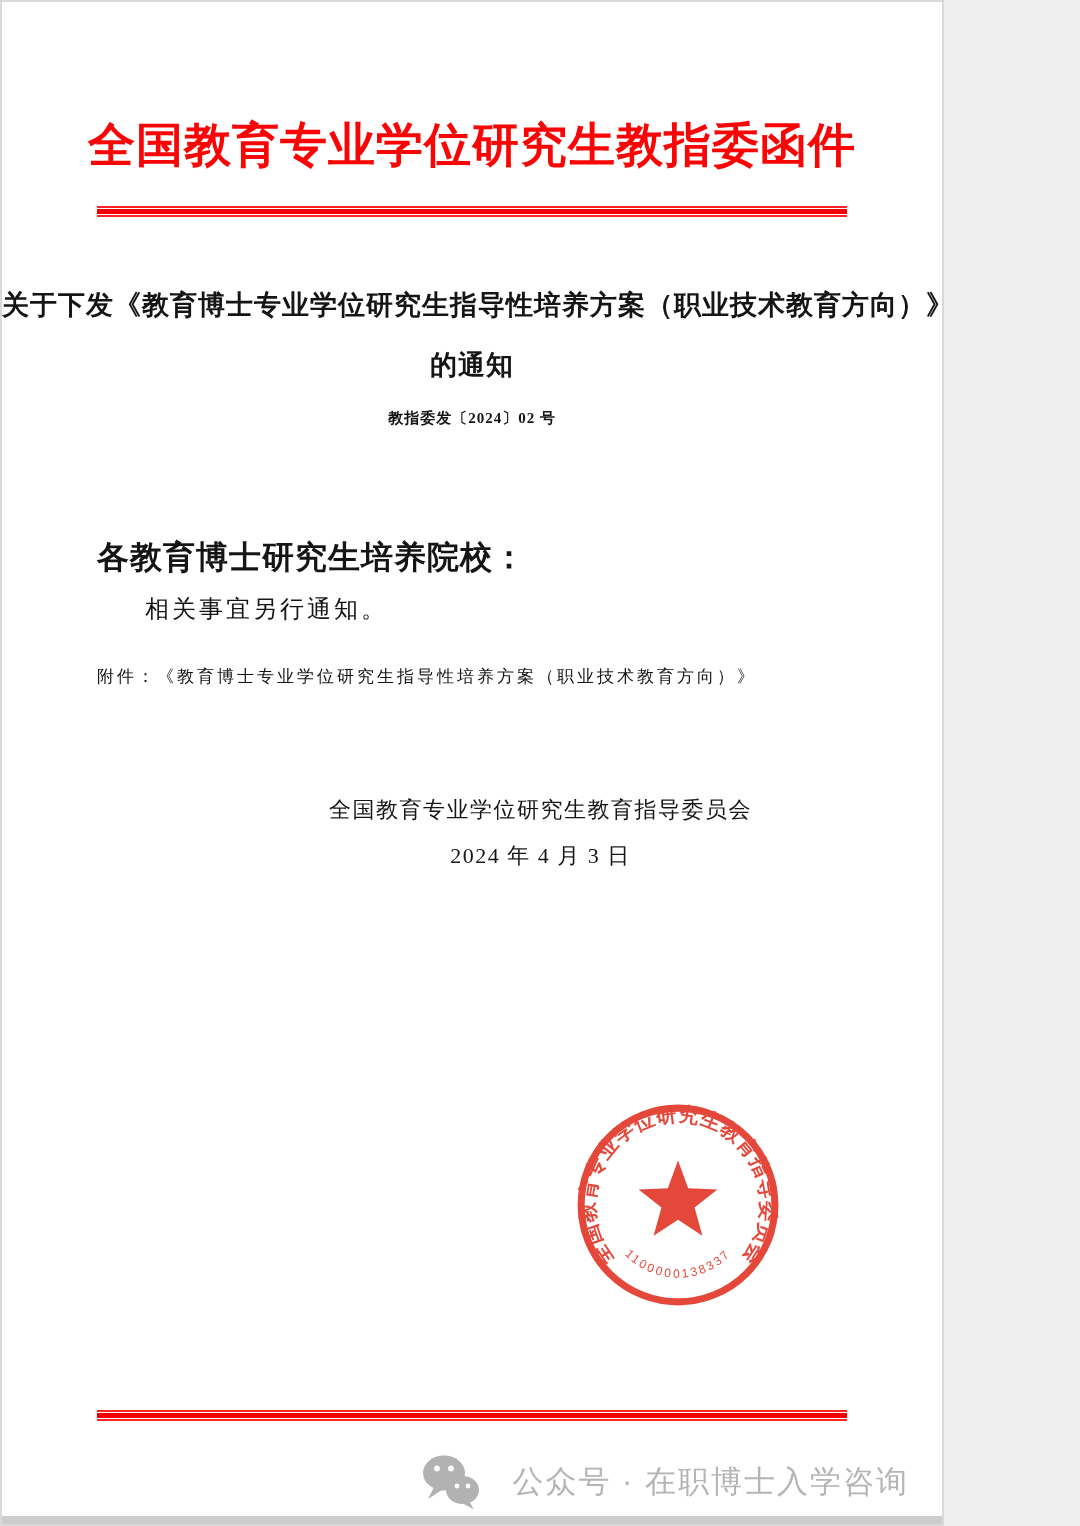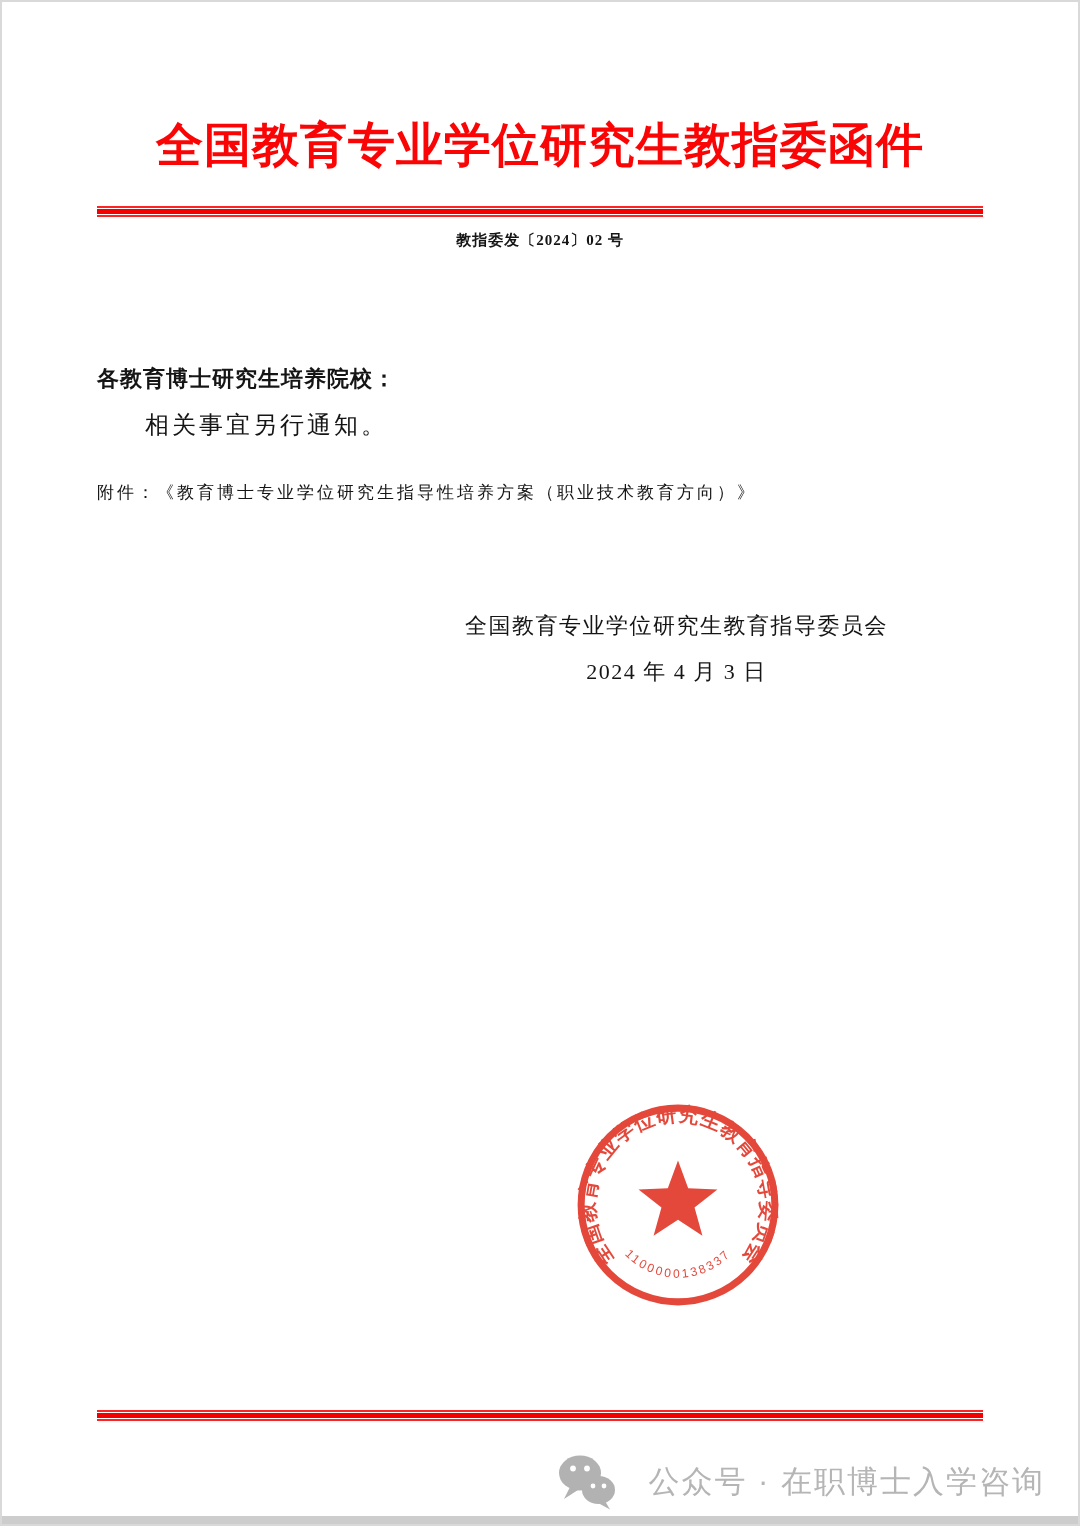--- a/index.html
+++ b/index.html
@@ -1,21 +1,21 @@
 <!DOCTYPE html>
 <html><head>
 <meta charset="utf-8">
 <style>
   * { margin: 0; padding: 0; box-sizing: border-box; }
   html, body { width: 1080px; }
   body { background: #efefef; font-family: "Liberation Serif", "DejaVu Serif", serif; }
 
   .page {
     position: relative;
-    width: 1080px;
+    width: 944px;
     height: 1526px;
     background: #ffffff;
     border: 2px solid #d9d9d9;
     overflow: hidden;
     color: #151515;
   }
 
   .doc-title {
     margin-top: 110px;
     text-align: center;
@@ -52,23 +52,23 @@
   .doc-number {
     margin-top: 8px;
     text-align: center;
     font-weight: bold;
     font-size: 15px;
     line-height: 30px;
     letter-spacing: 1px;
   }
 
   .salutation {
-    margin: 104px 95px 2px 95px;
+    margin: 104px 95px 8px 95px;
     font-weight: bold;
-    font-size: 22px;
+    font-size: 32px;
     line-height: 40px;
     letter-spacing: 1px;
     font-family: Liberation Serif, serif;
   }
 
   .body-paragraph {
     margin: 0 95px;
     font-size: 24px;
     line-height: 48px;
     letter-spacing: 3px;
@@ -145,20 +145,24 @@
 </style>
 </head>
 <body>
 
 <div class="page">
 
   <div class="doc-title">全国教育专业学位研究生教指委函件</div>
 
   <div class="red-rule"></div>
 
+  <div class="heading">
+    <div>关于下发《教育博士专业学位研究生指导性培养方案（职业技术教育方向）》</div>
+    <div>的通知</div>
+  </div>
 
   <div class="doc-number">教指委发〔2024〕02 号</div>
 
   <div class="salutation">各教育博士研究生培养院校：</div>
 
 
   <p class="body-paragraph">相关事宜另行通知。</p>
 
   <div class="attachment-line">附件：《教育博士专业学位研究生指导性培养方案（职业技术教育方向）》</div>
 

